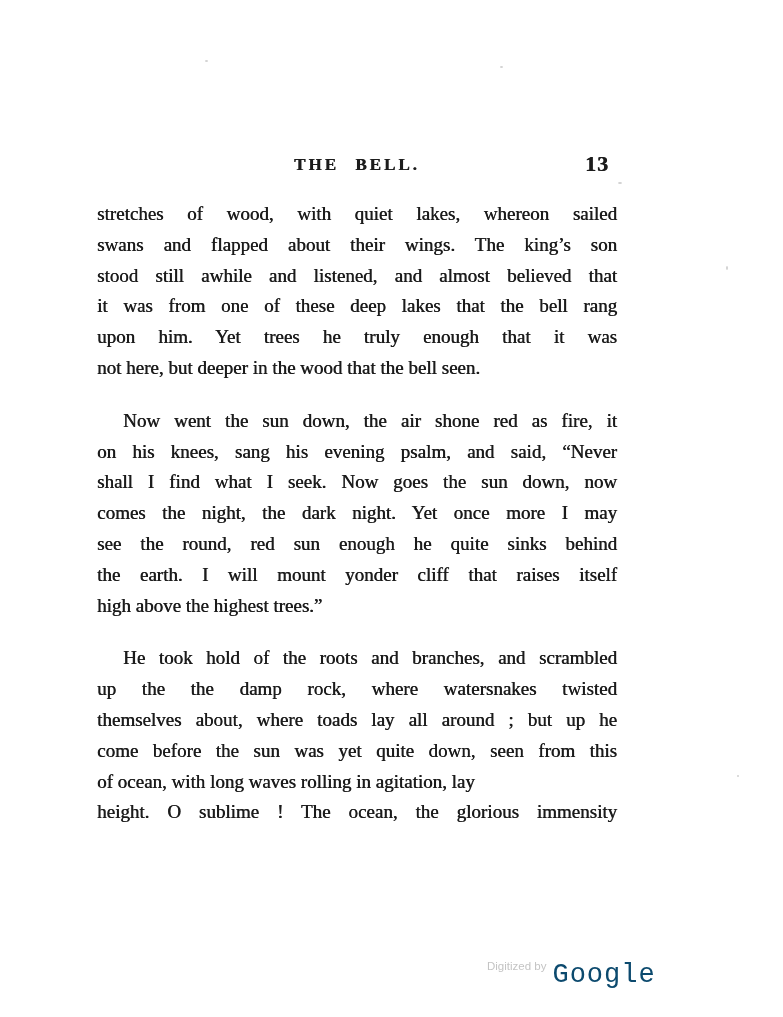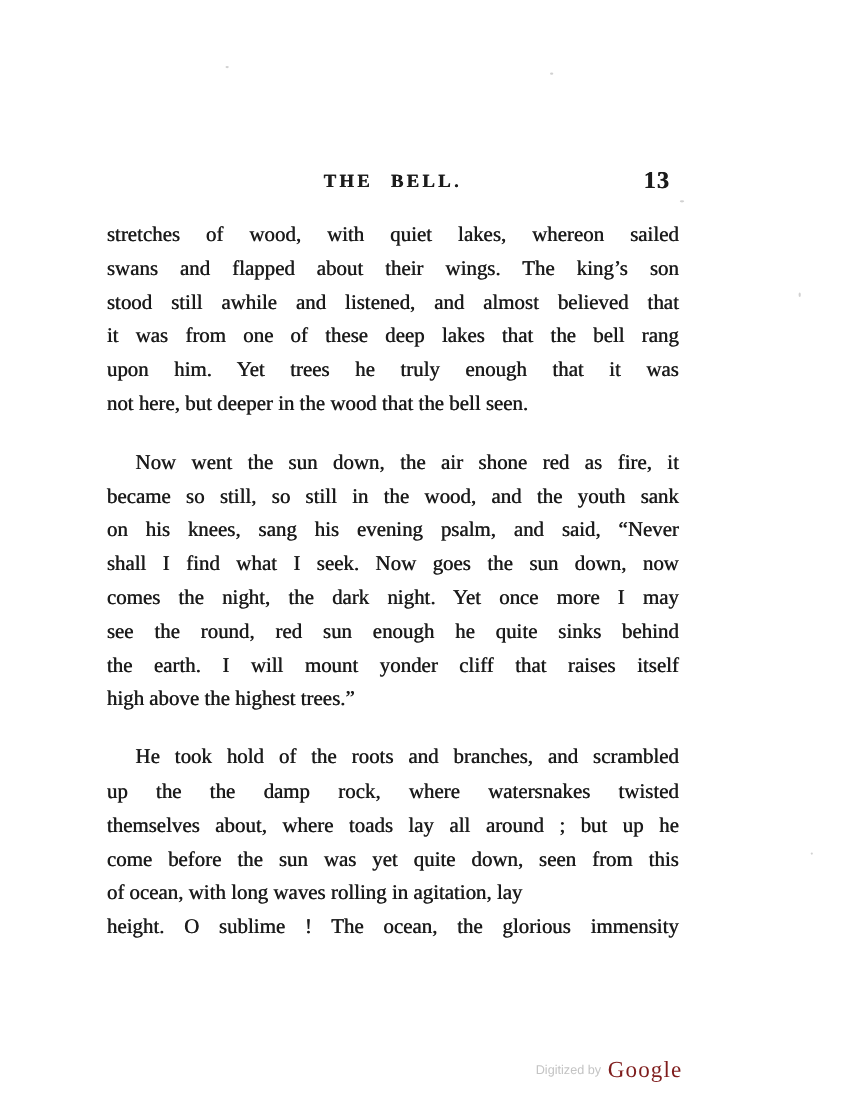--- a/index.html
+++ b/index.html
@@ -50,33 +50,33 @@
     text-align-last: justify;
     text-shadow: 0.45px 0 0 currentColor;
   }
   .line.last { text-align-last: left; }
   .line.indent { text-indent: 26px; }
   .watermark {
     position: absolute;
     left: 487px;
     top: 960px;
     display: flex;
-    align-items: center;
+    align-items: flex-start;
     white-space: nowrap;
   }
   .digitized-by {
     font-family: "Liberation Sans", sans-serif;
     font-size: 11.5px;
     color: #c4c4c4;
     margin-right: 6px;
   }
   .google-logo {
-    font-family: Liberation Serif, serif;
-    font-size: 21px;
-    color: #7f1d1d;
+    font-family: Liberation Mono, monospace;
+    font-size: 27px;
+    color: #0c4a6e;
     letter-spacing: 1px;
   }
   .speck {
     position: absolute;
     background: #9a9a9a;
     opacity: 0.45;
     border-radius: 50%;
   }
 </style>
 </head>
@@ -94,21 +94,20 @@
         <div class="para first">
           <div class="line">stretches of wood, with quiet lakes, whereon sailed</div>
           <div class="line">swans and flapped about their wings.  The king’s son</div>
           <div class="line">stood still awhile and listened, and almost believed that</div>
           <div class="line">it was from one of these deep lakes that the bell rang</div>
           <div class="line">upon him.  Yet trees he truly enough that it was</div>
           <div class="line last">not here, but deeper in the wood that the bell seen.</div>
         </div>
         <div class="para">
           <div class="line indent">Now went the sun down, the air shone red as fire, it</div>
-          <div class="line">became so still, so still in the wood, and the youth sank</div>
           <div class="line">on his knees, sang his evening psalm, and said, “Never</div>
           <div class="line">shall I find what I seek.  Now goes the sun down, now</div>
           <div class="line">comes the night, the dark night.  Yet once more I may</div>
           <div class="line">see the round, red sun enough he quite sinks behind</div>
           <div class="line">the earth.  I will mount yonder cliff that raises itself</div>
           <div class="line last">high above the highest trees.”</div>
         </div>
         <div class="para">
           <div class="line indent">He took hold of the roots and branches, and scrambled</div>
           <div class="line">up the the damp rock, where watersnakes twisted</div>

